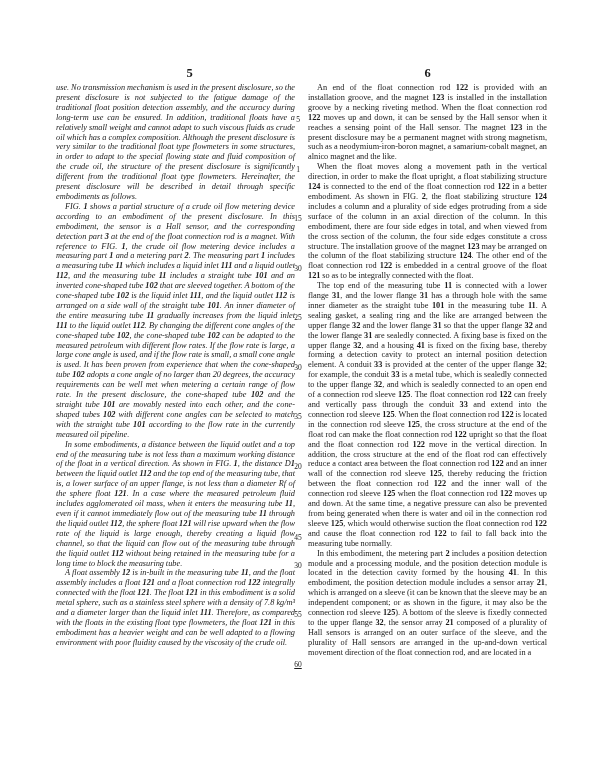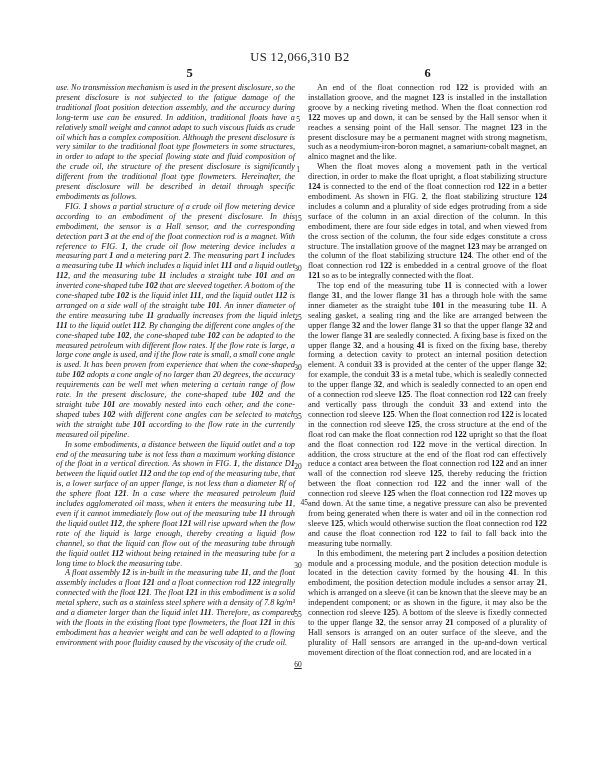--- a/index.html
+++ b/index.html
@@ -30,33 +30,32 @@
   .para b { font-weight:bold; }
   .gutter-num {
     position:absolute; left:288px; width:20px; text-align:center;
     font-size:7.5px; line-height:9.9px; color:#1b1b1b;
   }
 </style>
 </head>
 <body>
 
 <div class="page">
-  <div class="header">US 12,066,310 B2</div>
   <div class="colnum colnum-left">5</div>
   <div class="colnum colnum-right">6</div>
   <div id="gutter">
       <span class="gutter-num" style="top: 115px;">5</span>
       <span class="gutter-num" style="top: 164.5px;">1</span>
       <span class="gutter-num" style="top: 214px;">15</span>
       <span class="gutter-num" style="top: 263.5px;">30</span>
       <span class="gutter-num" style="top: 313px;">25</span>
       <span class="gutter-num" style="top: 362.5px;">30</span>
       <span class="gutter-num" style="top: 412px;">35</span>
       <span class="gutter-num" style="top: 461.5px;">20</span>
-      <span class="gutter-num" style="top: 498px; text-align: right;">45</span>
+      <span class="gutter-num" style="top: 533px;">45</span>
       <span class="gutter-num" style="top: 560.5px;">30</span>
       <span class="gutter-num" style="top: 610px;">55</span>
       <span class="gutter-num" style="top: 659.5px; text-decoration: underline;">60</span>
       <span class="gutter-num" style="top: 737px; margin-top: 44px;">65</span>
     </div>
   <div class="column col-left">
       <p class="para">use. No transmission mechanism is used in the present disclosure, so the present disclosure is not subjected to the fatigue damage of the traditional float position detection assembly, and the accuracy during long-term use can be ensured. In addition, traditional floats have a relatively small weight and cannot adapt to such viscous fluids as crude oil which has a complex composition. Although the present disclosure is very similar to the traditional float type flowmeters in some structures, in order to adapt to the special flowing state and fluid composition of the crude oil, the structure of the present disclosure is significantly different from the traditional float type flowmeters. Hereinafter, the present disclosure will be described in detail through specific embodiments as follows.</p>
       <p class="para indent">FIG. <b>1</b> shows a partial structure of a crude oil flow metering device according to an embodiment of the present disclosure. In this embodiment, the sensor is a Hall sensor, and the corresponding detection part <b>3</b> at the end of the float connection rod is a magnet. With reference to FIG. <b>1</b>, the crude oil flow metering device includes a measuring part <b>1</b> and a metering part <b>2</b>. The measuring part <b>1</b> includes a measuring tube <b>11</b> which includes a liquid inlet <b>111</b> and a liquid outlet <b>112</b>, and the measuring tube <b>11</b> includes a straight tube <b>101</b> and an inverted cone-shaped tube <b>102</b> that are sleeved together. A bottom of the cone-shaped tube <b>102</b> is the liquid inlet <b>111</b>, and the liquid outlet <b>112</b> is arranged on a side wall of the straight tube <b>101</b>. An inner diameter of the entire measuring tube <b>11</b> gradually increases from the liquid inlet <b>111</b> to the liquid outlet <b>112</b>. By changing the different cone angles of the cone-shaped tube <b>102</b>, the cone-shaped tube <b>102</b> can be adapted to the measured petroleum with different flow rates. If the flow rate is large, a large cone angle is used, and if the flow rate is small, a small cone angle is used. It has been proven from experience that when the cone-shaped tube <b>102</b> adopts a cone angle of no larger than 20 degrees, the accuracy requirements can be well met when metering a certain range of flow rate. In the present disclosure, the cone-shaped tube <b>102</b> and the straight tube <b>101</b> are movably nested into each other, and the cone-shaped tubes <b>102</b> with different cone angles can be selected to match with the straight tube <b>101</b> according to the flow rate in the currently measured oil pipeline.</p>
       <p class="para indent">In some embodiments, a distance between the liquid outlet and a top end of the measuring tube is not less than a maximum working distance of the float in a vertical direction. As shown in FIG. <b>1</b>, the distance D<b>1</b> between the liquid outlet <b>112</b> and the top end of the measuring tube, that is, a lower surface of an upper flange, is not less than a diameter Rf of the sphere float <b>121</b>. In a case where the measured petroleum fluid includes agglomerated oil mass, when it enters the measuring tube <b>11</b>, even if it cannot immediately flow out of the measuring tube <b>11</b> through the liquid outlet <b>112</b>, the sphere float <b>121</b> will rise upward when the flow rate of the liquid is large enough, thereby creating a liquid flow channel, so that the liquid can flow out of the measuring tube through the liquid outlet <b>112</b> without being retained in the measuring tube for a long time to block the measuring tube.</p>
       <p class="para indent">A float assembly <b>12</b> is in-built in the measuring tube <b>11</b>, and the float assembly includes a float <b>121</b> and a float connection rod <b>122</b> integrally connected with the float <b>121</b>. The float <b>121</b> in this embodiment is a solid metal sphere, such as a stainless steel sphere with a density of 7.8 kg/m³ and a diameter larger than the liquid inlet <b>111</b>. Therefore, as compared with the floats in the existing float type flowmeters, the float <b>121</b> in this embodiment has a heavier weight and can be well adapted to a flowing environment with poor fluidity caused by the viscosity of the crude oil.</p>

